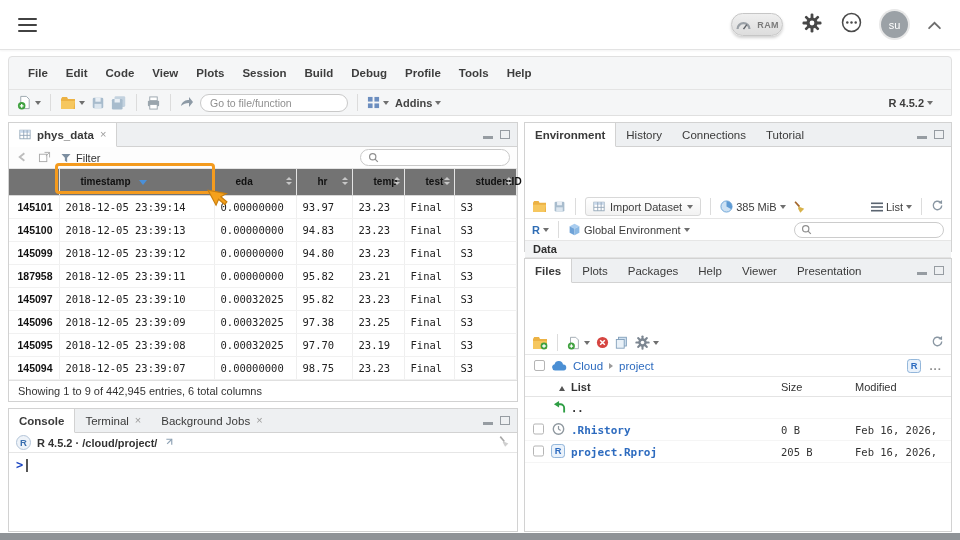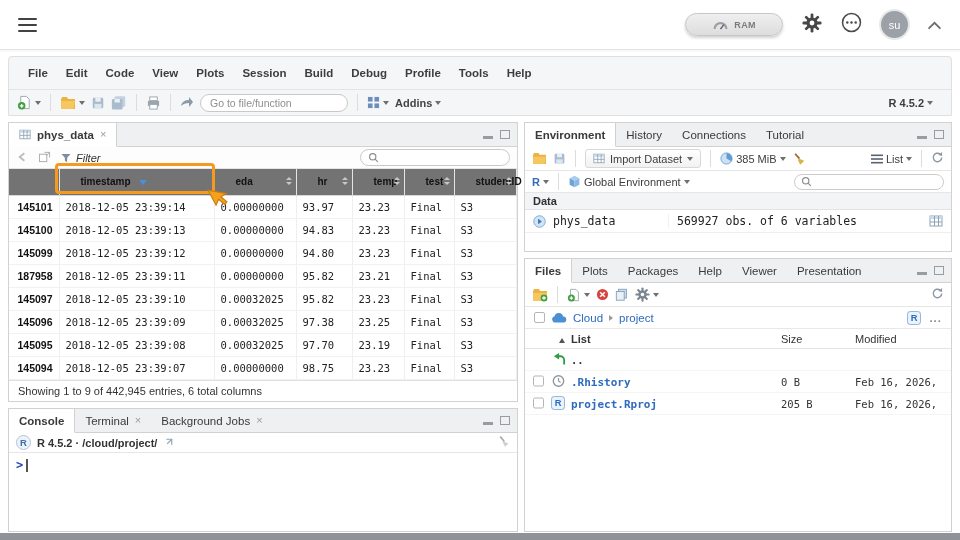--- a/index.html
+++ b/index.html
@@ -8,21 +8,21 @@
 
   
   .app-header{position:absolute;top:0;left:0;width:960px;height:50px;background:#fff;border-bottom:1px solid #e3e3e3;display:flex;align-items:center;padding:0 18px;box-shadow:0 1px 2px rgba(0,0,0,.05);z-index:5;}
   .hamburger{width:19px;display:flex;flex-direction:column;gap:4px;margin-right:18px;cursor:pointer;}
   .hamburger span{height:2px;background:#424242;border-radius:1px;}
   .crumb{font-size:15.5px;display:flex;gap:8px;align-items:baseline;white-space:nowrap;}
   .crumb .ws{color:#4a7dbd;}
   .crumb .sep{color:#9a9a9a;}
   .crumb .proj{color:#2e2e2e;}
   .hdr-right{margin-left:auto;display:flex;align-items:center;gap:19px;}
-  .ram-chip{display:flex;align-items:center;gap:5px;background:linear-gradient(#efefef,#dddddd);border:1px solid #c6c6c6;border-radius:12px;height:23px;padding:0 26px;box-shadow:0 2px 3px rgba(0,0,0,.18);}
+  .ram-chip{display:flex;align-items:center;gap:5px;background:linear-gradient(#efefef,#dddddd);border:1px solid #c6c6c6;border-radius:12px;height:23px;padding:0 3px;box-shadow:0 2px 3px rgba(0,0,0,.18);}
   .ram-chip .txt{font-size:9px;font-weight:bold;color:#7b7b7b;letter-spacing:.4px;}
   .avatar{width:27px;height:27px;border-radius:50%;background:#9ba1a6;color:#fff;font-size:11px;display:flex;align-items:center;justify-content:center;box-shadow:0 0 0 2px #e8e8e8;}
 
   
   .chrome{position:absolute;left:8px;top:56px;width:944px;height:60px;background:#f5f6f7;border:1px solid #e0e0e0;border-radius:4px 4px 0 0;}
   .menubar{display:flex;height:32px;align-items:center;padding:0 10px;}
   .menu-item{font-size:11.5px;font-weight:bold;color:#3d3d3d;padding:0 9px;cursor:pointer;}
   .toolbar{display:flex;height:26px;align-items:center;border-top:1px solid #e4e4e4;padding:0 8px;gap:6px;font-size:11px;color:#444;}
   .tb-sep{width:1px;height:17px;background:#dcdcdc;margin:0 3px;}
   .goto-input{width:148px;height:18px;border:1px solid #c9c9c9;border-radius:9px;background:#fff;font-size:10.5px;padding:0 9px;color:#555;font-family:"Liberation Sans",sans-serif;}
@@ -44,21 +44,21 @@
   .tab.active{background:#fff;font-weight:bold;border-left:1px solid #d2d2d2;border-right:1px solid #d2d2d2;margin-bottom:-1px;border-bottom:1px solid #fff;}
   .tab:first-child.active{border-left:none;}
   .tab-x{color:#9b9b9b;font-size:11px;font-weight:normal;line-height:1;}
   .tab-x::before{content:"\00d7";}
   .minmax{margin-left:auto;display:flex;align-items:center;gap:7px;padding-right:7px;}
   .mm-min{width:10px;height:9px;border-bottom:3px solid #969ca2;}
   .mm-max{width:10px;height:9px;border:1.5px solid #969ca2;}
 
   
   .dv-toolbar{display:flex;align-items:center;height:22px;border-bottom:1px solid #e4e4e4;padding:0 7px;gap:9px;background:#fdfdfd;font-size:11px;color:#333;}
-  .filter-btn{display:flex;align-items:center;gap:4px;cursor:pointer;font-style:italic;}
+  .filter-btn{display:flex;align-items:center;gap:4px;cursor:pointer;}
   .dv-search{margin-left:auto;width:150px;height:17px;border:1px solid #c9c9c9;border-radius:9px;display:flex;align-items:center;gap:4px;padding:0 7px;background:#fff;}
   .dv-search input{border:none;outline:none;flex:1;font-size:10.5px;min-width:0;}
   .dv-table{width:100%;border-collapse:collapse;table-layout:fixed;}
   .dv-table th{border-right:1px solid #e4e4e4;border-bottom:1px solid #d8d8d8;height:26px;font-weight:bold;text-align:left;padding:0 21px;position:relative;font-size:10px;color:#111;background:#737373;}
   .dv-table td{border-right:1px solid #efefef;border-bottom:1px solid #f1f1f1;height:23px;padding:0 6px;font-family:"DejaVu Sans Mono",monospace;font-size:10.5px;color:#222;white-space:nowrap;overflow:hidden;}
   .dv-table td.rn{font-family:"Liberation Sans",sans-serif;font-weight:bold;font-size:10.5px;text-align:right;color:#111;}
   .al-r{text-align:left;}
   .sorts{position:absolute;right:4px;top:8px;}
   .sorts i{display:block;width:0;height:0;border-left:3px solid transparent;border-right:3px solid transparent;}
   .sorts .tu{border-bottom:3.5px solid #c7c7c7;margin-bottom:2px;}
@@ -67,21 +67,21 @@
   .dv-status{position:absolute;bottom:0;left:0;right:0;height:21px;border-top:1px solid #e0e0e0;display:flex;align-items:center;padding:0 9px;font-size:11px;color:#333;background:#fff;}
 
   
   .console-banner{height:20px;display:flex;align-items:center;gap:6px;padding:0 7px;border-bottom:1px solid #e6e6e6;font-size:11px;color:#333;font-weight:bold;}
   .r-badge{width:15px;height:15px;border-radius:50%;background:#eef3f9;border:1px solid #b3c4d8;color:#3a6fb0;font-size:9.5px;font-weight:bold;display:inline-flex;align-items:center;justify-content:center;flex:none;}
   .console-body{padding:5px 7px;font-family:"DejaVu Sans Mono",monospace;font-size:12px;}
   .prompt{color:#1b46c2;font-weight:bold;}
   .caret-bar{display:inline-block;width:2px;height:13px;background:#555;vertical-align:middle;margin-left:3px;}
 
   
-  .env-toolbar{height:24px;display:flex;align-items:center;gap:6px;padding:0 7px;border-bottom:1px solid #e6e6e6;font-size:11px;color:#3d3d3d;}
+  .env-toolbar{height:24px;display:flex;align-items:center;gap:6px;padding:0 7px;border-bottom:1px solid #e6e6e6;font-size:11px;color:#3d3d3d;margin-top:48px;}
   .env-toolbar2{height:22px;display:flex;align-items:center;gap:6px;padding:0 7px;border-bottom:1px solid #e6e6e6;font-size:11px;color:#3d3d3d;}
   .tb-btn{display:inline-flex;align-items:center;gap:5px;border:1px solid #d8d8d8;background:linear-gradient(#ffffff,#f2f2f2);border-radius:3px;height:19px;padding:0 7px;cursor:pointer;}
   .env-search{width:150px;height:16px;border:1px solid #cccccc;border-radius:8px;margin-left:auto;display:flex;align-items:center;gap:4px;padding:0 6px;background:#fff;}
   .env-search input{border:none;outline:none;flex:1;font-size:10.5px;min-width:0;}
   .section-band{height:17px;background:#f3f4f5;border-bottom:1px solid #e3e3e3;display:flex;align-items:center;padding:0 8px;font-size:11px;color:#2f2f2f;font-weight:bold;}
   .obj-row{height:23px;display:flex;align-items:center;padding:0 8px;gap:7px;border-bottom:1px solid #eeeeee;font-family:"DejaVu Sans Mono",monospace;font-size:11.5px;color:#222;cursor:pointer;}
   .obj-name{width:108px;}
   .obj-desc{flex:1;border-left:1px solid #f0f0f0;padding-left:8px;}
   .blue-txt{color:#2f6db5;font-weight:bold;}
 

